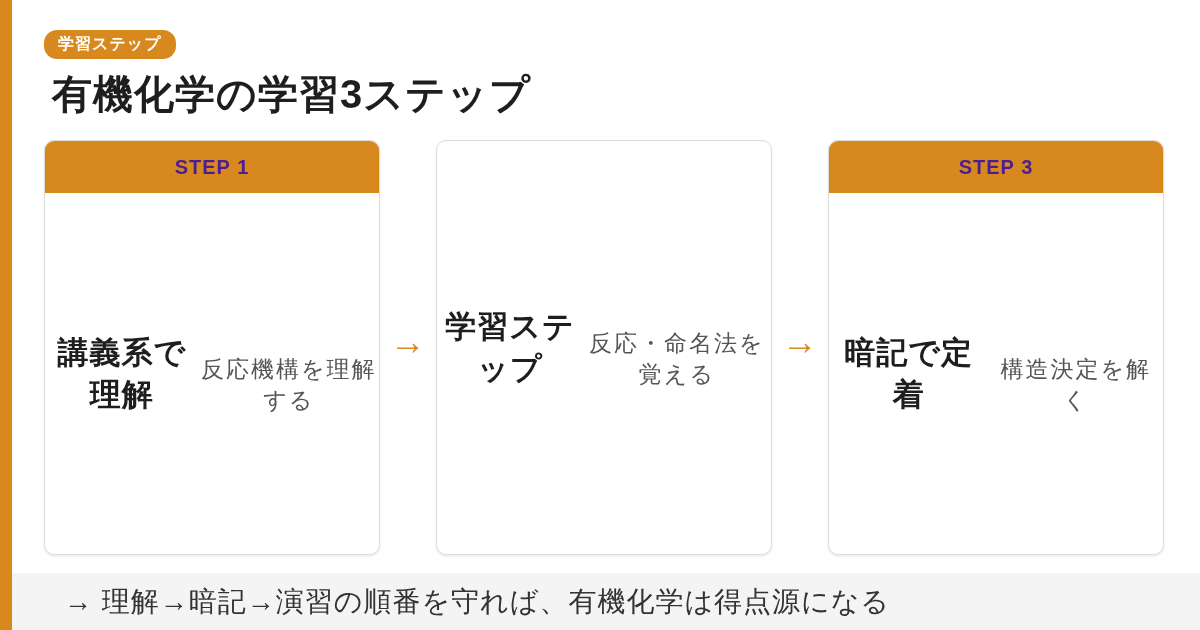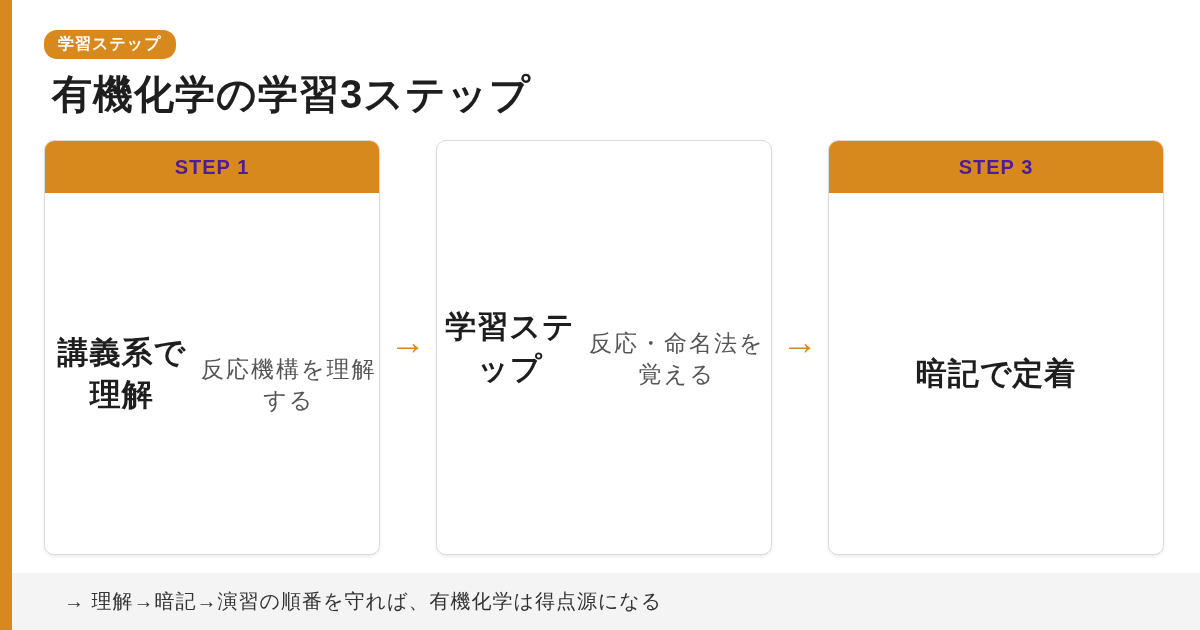--- a/index.html
+++ b/index.html
@@ -77,21 +77,21 @@
     transform:translateY(-6px);
   }
   .summary-bar {
     position:absolute; left:12px; right:0; bottom:0;
     height:57px;
     background:#f4f4f4;
     display:flex; align-items:center;
     padding-left:52px;
   }
   .summary-text {
-    font-size:20px; color:#333333;
+    font-size:28px; color:#333333;
     letter-spacing:1px;
   }
 </style>
 </head>
 <body>
 
 <div class="accent-bar"></div>
 
 <div class="badge">学習ステップ</div>
 
@@ -119,20 +119,21 @@
   </div>
 
   <div class="arrow-box">
     <span class="arrow-glyph">→</span>
   </div>
 
   <div class="step-card">
     <div class="step-card-header">STEP 3</div>
     <div class="step-card-body">
       <div class="step-title">暗記で定着</div>
+      <div class="step-subtitle">構造決定を解く</div>
     </div>
   </div>
 
 </div>
 
 <div class="summary-bar">
   <span class="summary-text">→ 理解→暗記→演習の順番を守れば、有機化学は得点源になる</span>
 </div>
 
 </body></html>

